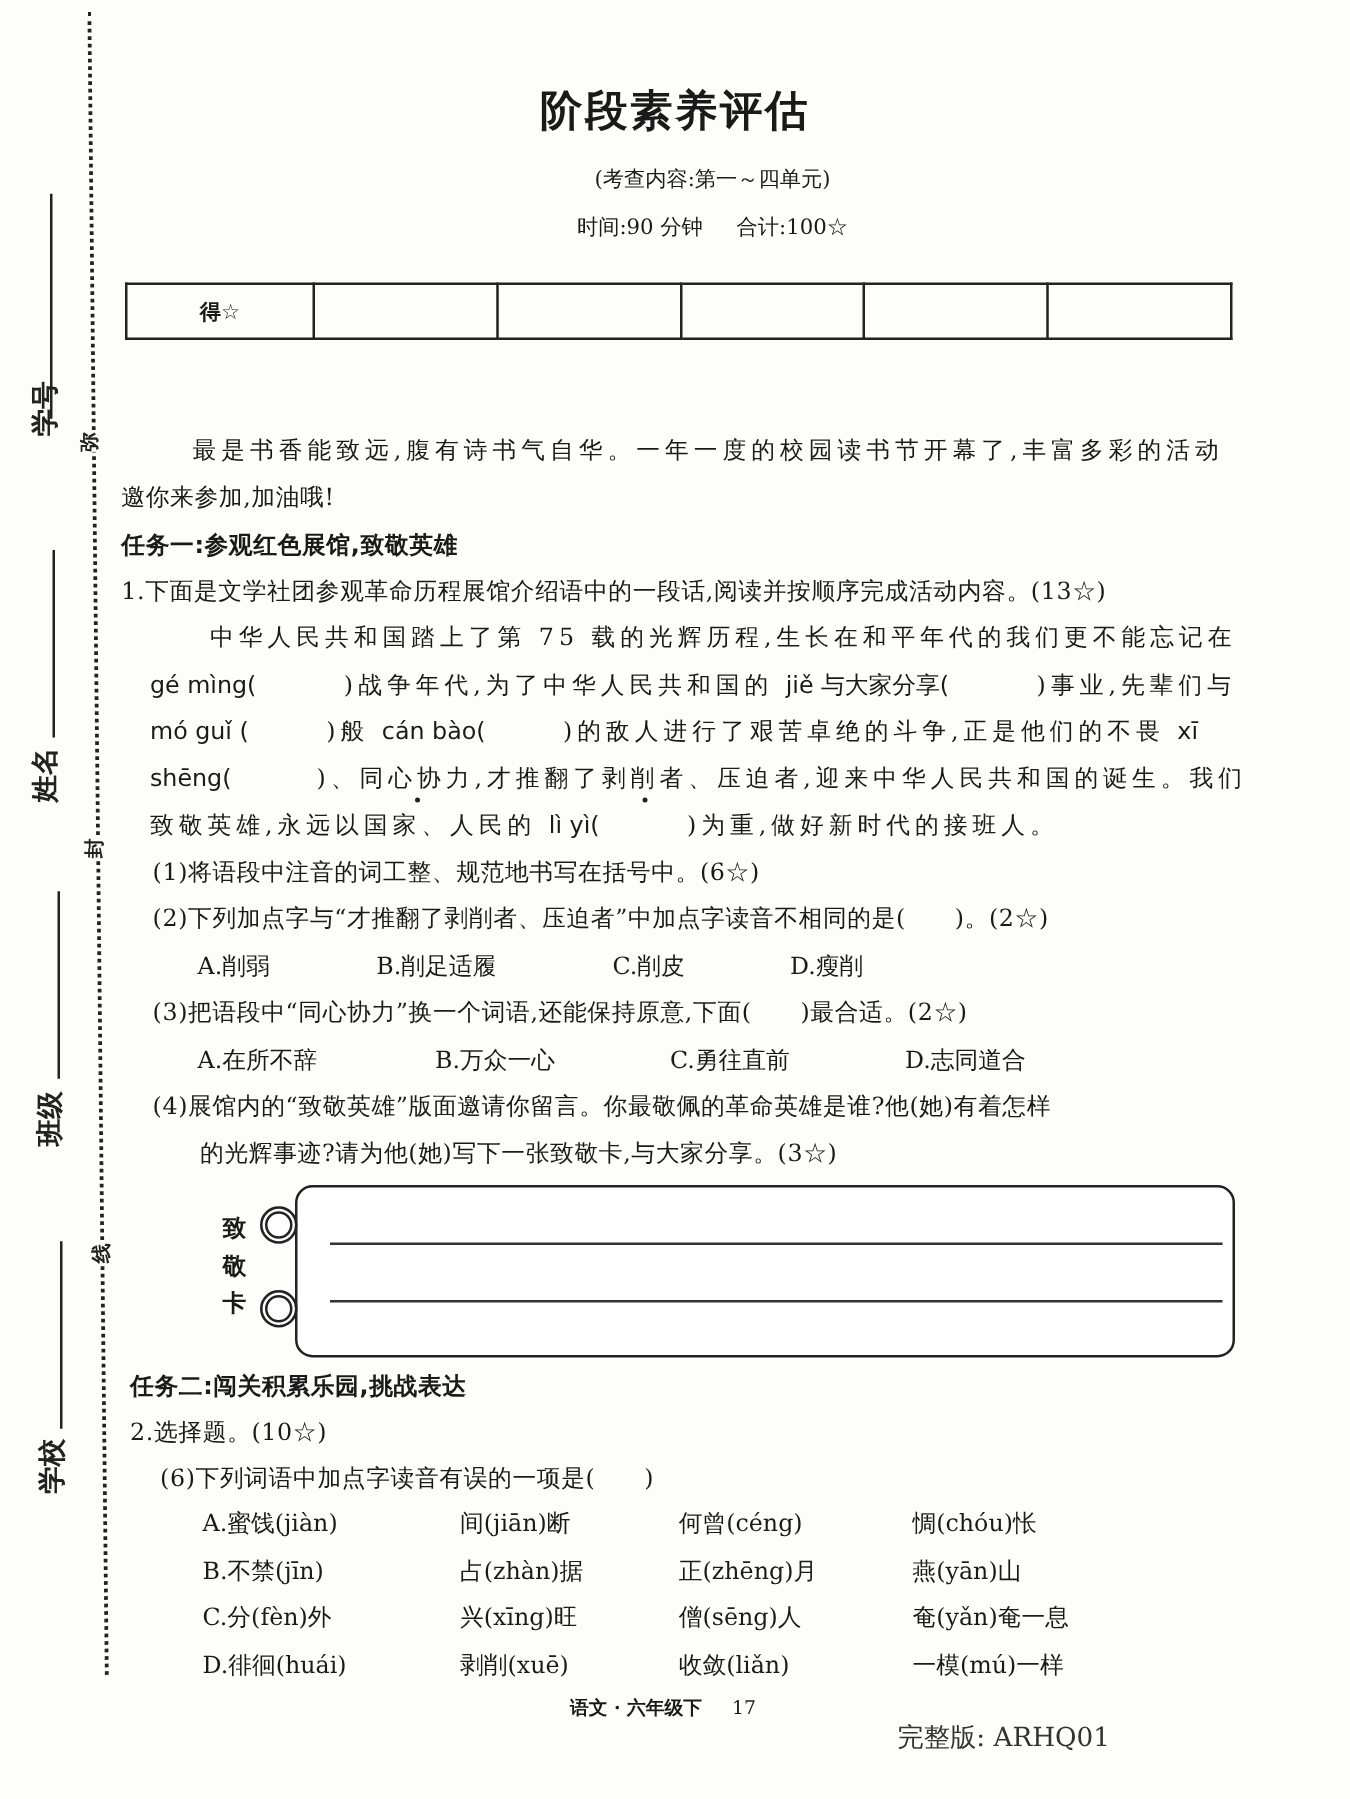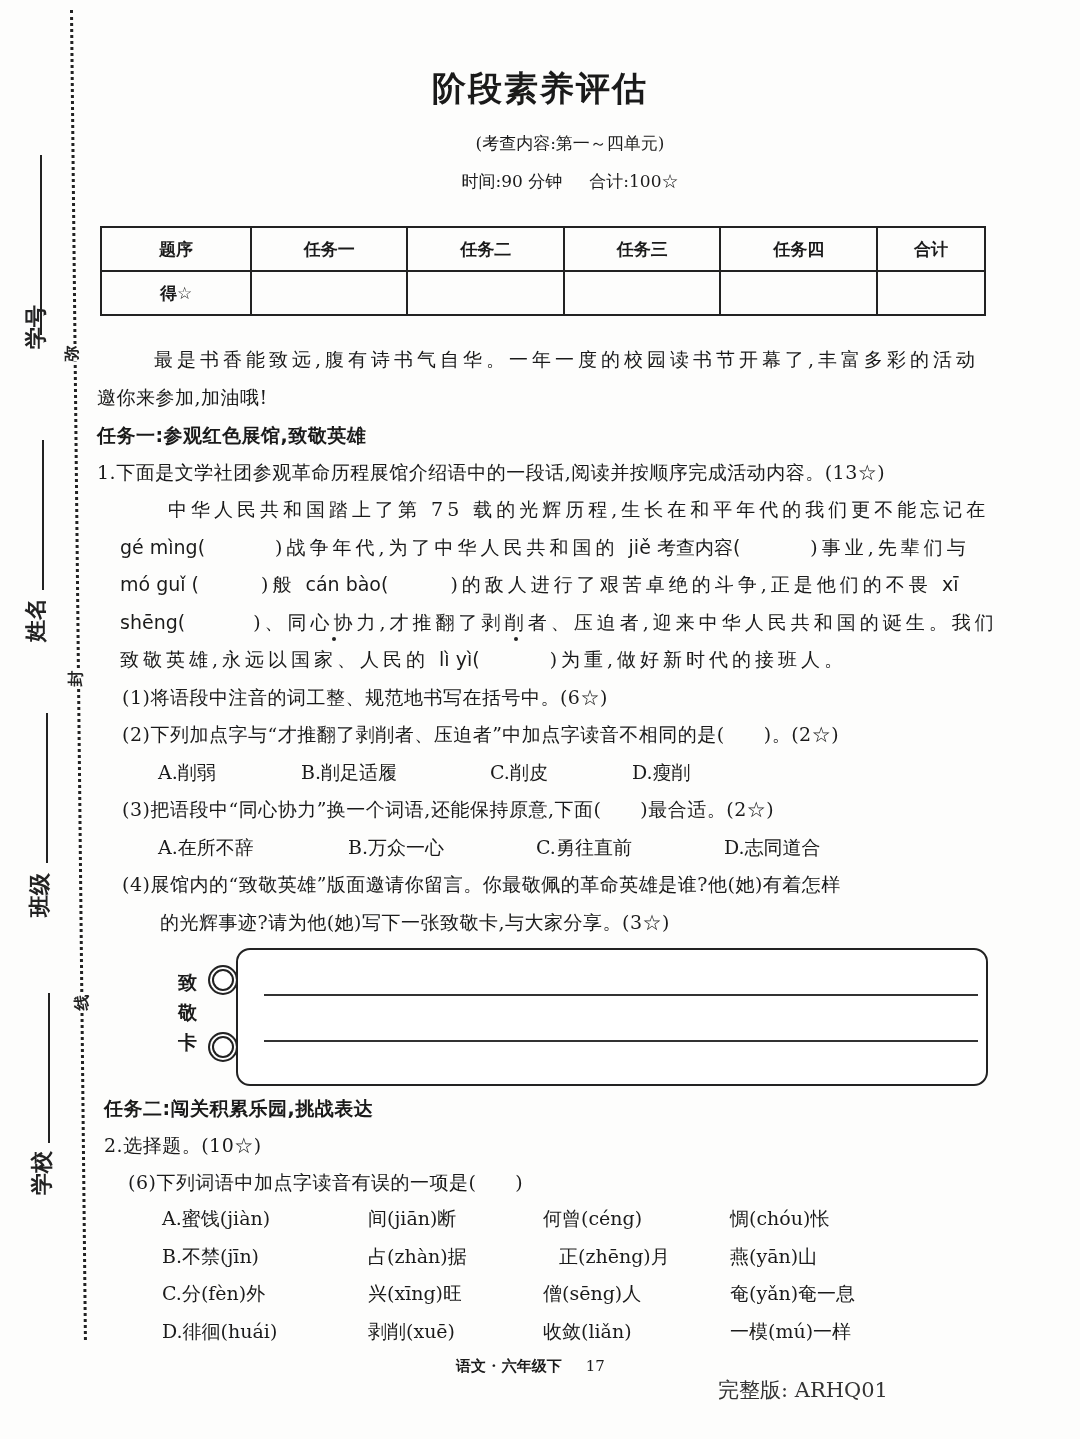--- a/index.html
+++ b/index.html
@@ -86,49 +86,41 @@
 
 <div class="abs title serif">阶段素养评估</div>
 <div class="abs subtitle serif">(考查内容:第一～四单元)</div>
 <div class="abs meta serif">
   <span>时间:90 分钟</span>&nbsp;&nbsp;&nbsp;&nbsp;
   <span>合计:100☆</span>
 </div>
 
 <table class="score">
   <tbody>
-      <tr>
-    <td>题序</td>
-    <td>任务一</td>
-    <td>任务二</td>
-    <td>任务三</td>
-    <td>任务四</td>
-    <td>合计</td>
-  </tr>
   <tr>
     <td>得☆</td>
     <td></td>
     <td></td>
     <td></td>
     <td></td>
     <td></td>
   </tr>
 </tbody>
   </table>
 
 <div class="p serif sp" style="left:142px;top:347px;margin-left:12px;">最是书香能致远,腹有诗书气自华。一年一度的校园读书节开幕了,丰富多彩的活动</div>
 <div class="p serif" style="left:97px;top:385px;">邀你来参加,加油哦!</div>
 
 <div class="p h" style="left:97px;top:423px;">任务一:参观红色展馆,致敬英雄</div>
 <div class="p serif" style="left:97px;top:460px;">1.下面是文学社团参观革命历程展馆介绍语中的一段话,阅读并按顺序完成活动内容。(13☆)</div>
 
 <div class="p serif sp" style="left:168px;top:497px;">中华人民共和国踏上了第 75 载的光辉历程,生长在和平年代的我们更不能忘记在</div>
 
 <div class="p serif sp" style="left:120px;top:535px;">
-  <span class="py">gé mìng(</span><span class="blank" style="width:70px;"></span><span>)战争年代,为了中华人民共和国的 </span><span class="py">jiě 考查内容(</span><span class="blank" style="width:70px;"></span><span>)事业,先辈们与</span>
+  <span class="py">gé mìng(</span><span class="blank" style="width:70px;"></span><span>)战争年代,为了中华人民共和国的 </span><span class="py">jiě 与大家分享(</span><span class="blank" style="width:70px;"></span><span>)事业,先辈们与</span>
 </div>
 
 <div class="p serif sp" style="left:120px;top:572px;">
   <span class="py">mó guǐ (</span><span class="blank" style="width:62px;"></span><span>)般 </span><span class="py">cán bào(</span><span class="blank" style="width:62px;"></span><span>)的敌人进行了艰苦卓绝的斗争,正是他们的不畏 </span><span class="py">xī</span>
 </div>
 
 <div class="p serif sp" style="left:120px;top:610px;">
   <span class="py">shēng(</span><span class="blank" style="width:68px;"></span><span>)、</span><span><span class="dot">同心协力</span></span><span>,才推翻了剥</span><span class="dot">削</span><span>者、压迫者,迎来中华人民共和国的诞生。我们</span>
 </div>
 
@@ -172,21 +164,21 @@
 <div class="grid serif">
   <div class="row">
     <span class="cell" style="left:0;">A.蜜饯(jiàn)</span>
     <span class="cell" style="left:206px;">间(jiān)断</span>
     <span class="cell" style="left:381px;">何曾(céng)</span>
     <span class="cell" style="left:568px;">惆(chóu)怅</span>
   </div>
   <div class="row">
     <span class="cell" style="left:0;">B.不禁(jīn)</span>
     <span class="cell" style="left:206px;">占(zhàn)据</span>
-    <span class="cell" style="left:381px;margin-left:16px;">正(zhēng)月</span>
+    <span class="cell" style="left:381px;">正(zhēng)月</span>
     <span class="cell" style="left:568px;">燕(yān)山</span>
   </div>
   <div class="row">
     <span class="cell" style="left:0;">C.分(fèn)外</span>
     <span class="cell" style="left:206px;">兴(xīng)旺</span>
     <span class="cell" style="left:381px;">僧(sēng)人</span>
     <span class="cell" style="left:568px;">奄(yǎn)奄一息</span>
   </div>
   <div class="row">
     <span class="cell" style="left:0;">D.徘徊(huái)</span>

